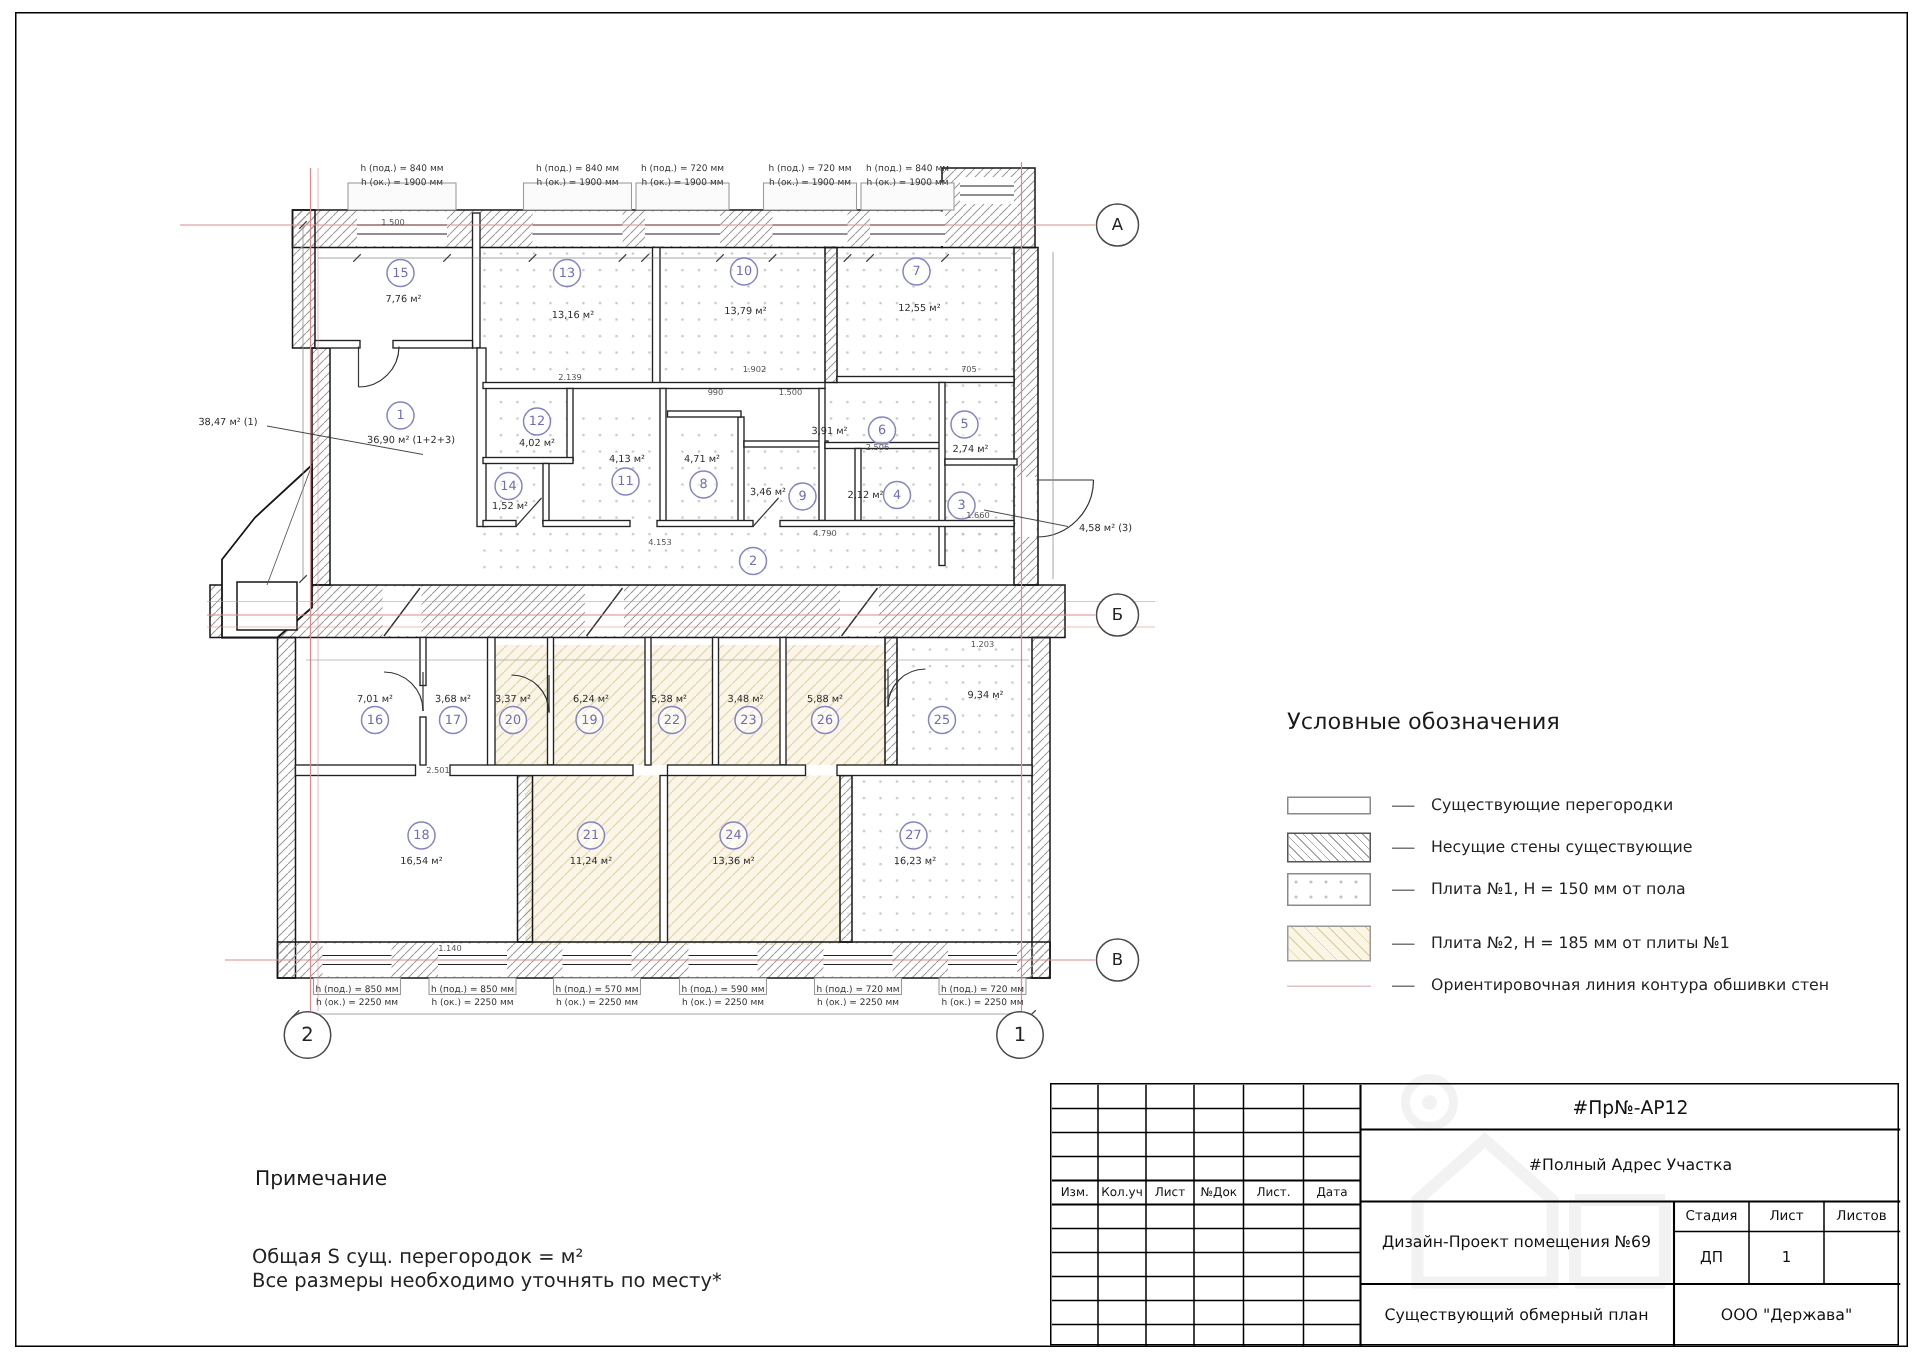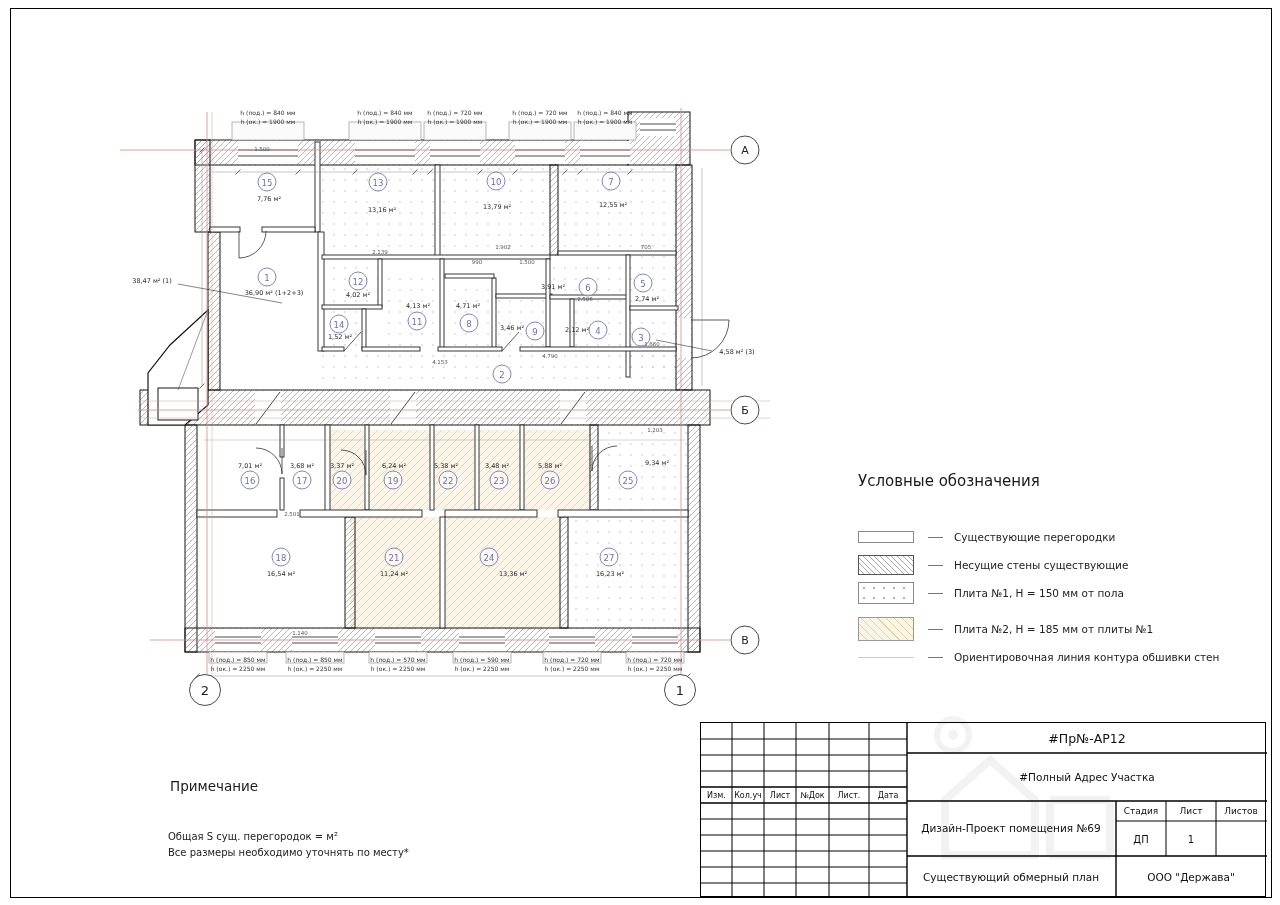--- a/index.html
+++ b/index.html
@@ -32,21 +32,21 @@
   .sw-partition{width:56px;height:12px;border:1px solid #8a8a8a;background:#fff;}
   .sw-bearing{width:56px;height:20px;border:1.2px solid #555;
       background:repeating-linear-gradient(45deg,#fff 0 3.2px,#a9a9a9 3.2px 4px);}
   .sw-plate1{width:56px;height:22px;border:1px solid #8a8a8a;
       background-image:radial-gradient(#b5b5b5 .8px,transparent 1px);background-size:10px 10px;background-color:#fff;}
   .sw-plate2{width:56px;height:24px;border:1px solid #999;
       background:repeating-linear-gradient(45deg,rgba(0,0,0,0) 0 5px,#e2d5a8 5px 5.8px),#faf5e4;}
   .sw-line{width:56px;height:0;border-top:1.3px solid #ddc4c4;}
   
   #note-title{left:170px;top:778px;font-size:13.5px;color:#1a1a1a;}
-  .note-line{left:168px;font-size:10px;color:#222;white-space:nowrap;}
+  .note-line{left:168px;font-size:13px;color:#222;white-space:nowrap;}
   
   #titleblock{left:700px;top:722px;width:566px;height:175px;border:1.6px solid #000;box-sizing:border-box;}
   .tb-text{position:absolute;transform:translate(-50%,-50%);white-space:nowrap;color:#111;text-align:center;}
   .tb-col-header{position:absolute;transform:translate(-50%,-50%);font-size:8px;color:#111;white-space:nowrap;}
   
   #watermark{left:915px;top:705px;opacity:.06;z-index:0;}
 </style>
 </head>
 <body>
 
@@ -345,21 +345,21 @@
       <div class="abs room-area" style="left: 394px; top: 466px;">6,24 м²</div>
       <div class="abs room-circle" style="left: 342px; top: 480px;">20</div>
       <div class="abs room-area" style="left: 342px; top: 466px;">3,37 м²</div>
       <div class="abs room-circle" style="left: 394px; top: 557px;">21</div>
       <div class="abs room-area" style="left: 394px; top: 574px;">11,24 м²</div>
       <div class="abs room-circle" style="left: 448px; top: 480px;">22</div>
       <div class="abs room-area" style="left: 446px; top: 466px;">5,38 м²</div>
       <div class="abs room-circle" style="left: 499px; top: 480px;">23</div>
       <div class="abs room-area" style="left: 497px; top: 466px;">3,48 м²</div>
       <div class="abs room-circle" style="left: 489px; top: 557px;">24</div>
-      <div class="abs room-area" style="left: 489px; top: 574px; margin-left: 24px;">13,36 м²</div>
+      <div class="abs room-area" style="left: 489px; top: 574px;">13,36 м²</div>
       <div class="abs room-circle" style="left: 628px; top: 480px;">25</div>
       <div class="abs room-area" style="left: 633px; top: 463px; margin-left: 24px;">9,34 м²</div>
       <div class="abs room-circle" style="left: 550px; top: 480px;">26</div>
       <div class="abs room-area" style="left: 550px; top: 466px;">5,88 м²</div>
       <div class="abs room-circle" style="left: 609px; top: 557px;">27</div>
       <div class="abs room-area" style="left: 610px; top: 574px;">16,23 м²</div>
       <div class="abs outside-label" style="left: 152px; top: 281px;">38,47 м² (1)</div>
       <div class="abs outside-label" style="left: 737px; top: 352px;">4,58 м² (3)</div>
       <div class="abs win-label" style="left: 268px; top: 108px;">h (под.) = 840 мм<br>h (ок.) = 1900 мм</div>
       <div class="abs win-label" style="left: 385px; top: 108px;">h (под.) = 840 мм<br>h (ок.) = 1900 мм</div>

